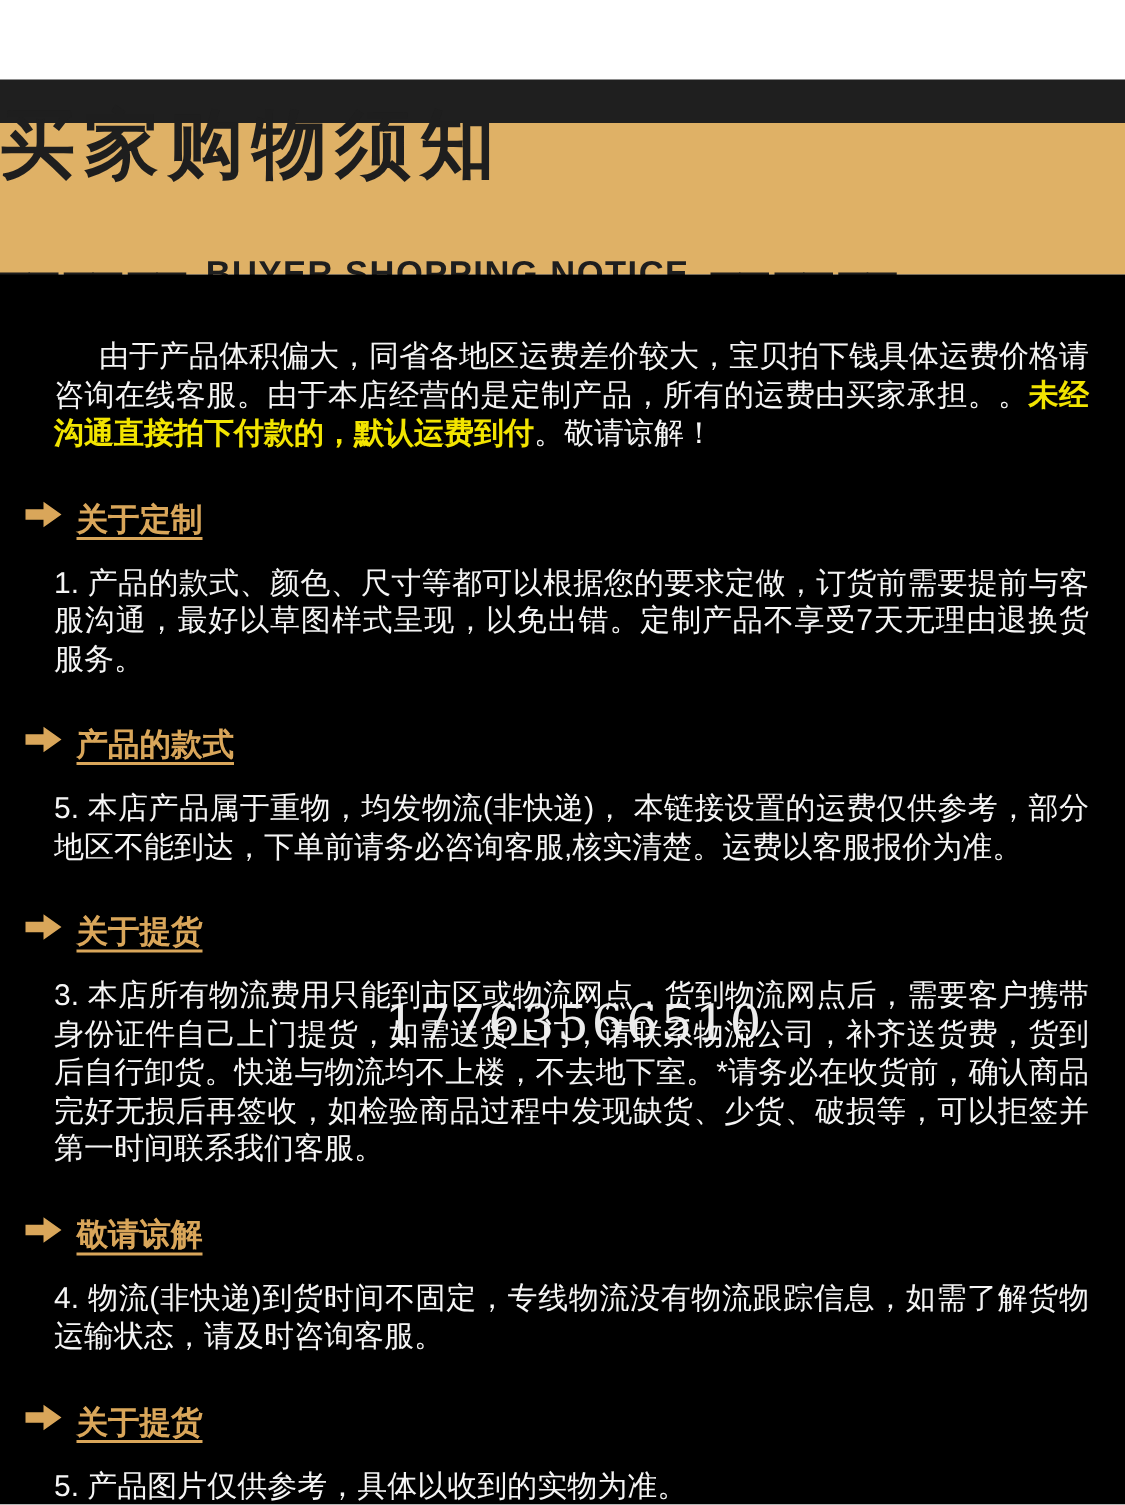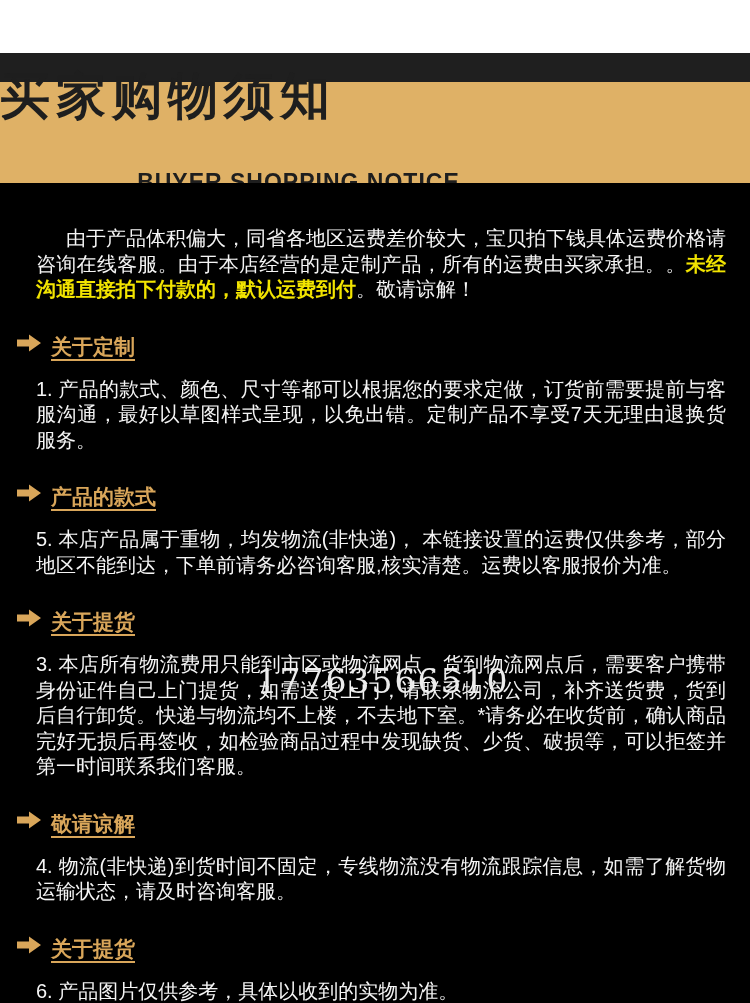--- a/index.html
+++ b/index.html
@@ -110,16 +110,16 @@
 
     <section class="sec">
       <div class="sec-heading">
         <span class="arrow">
             <svg width="26" height="20" viewBox="0 0 26 20">
               <path d="M1 6.5 H13 V1.5 L25 10 L13 18.5 V13.5 H1 Z" fill="#d9a65a"></path>
             </svg>
           </span>
         <span class="sec-title">关于提货</span>
       </div>
-      <p class="sec-body">6. 产品图片仅供参考，具体以收到的实物为准。</p>
+      <p class="sec-body">5. 产品图片仅供参考，具体以收到的实物为准。</p>
     </section>
   </main>
 </div>
 
 </body></html>

